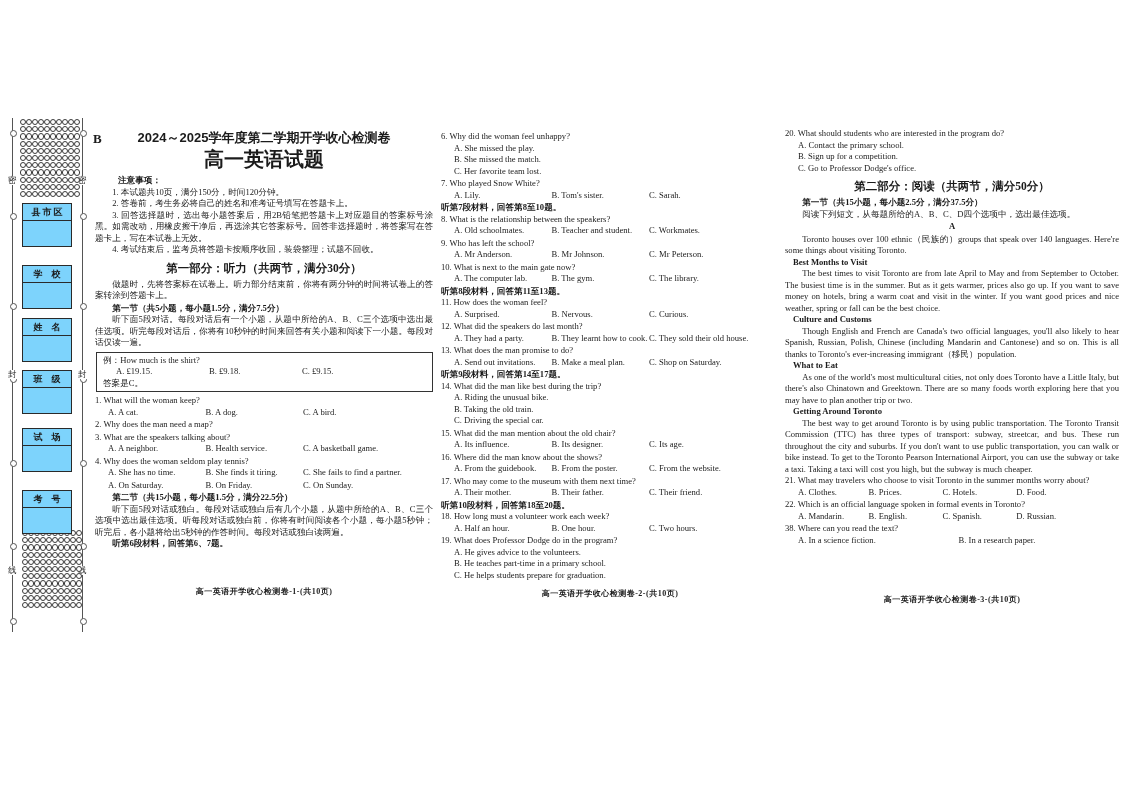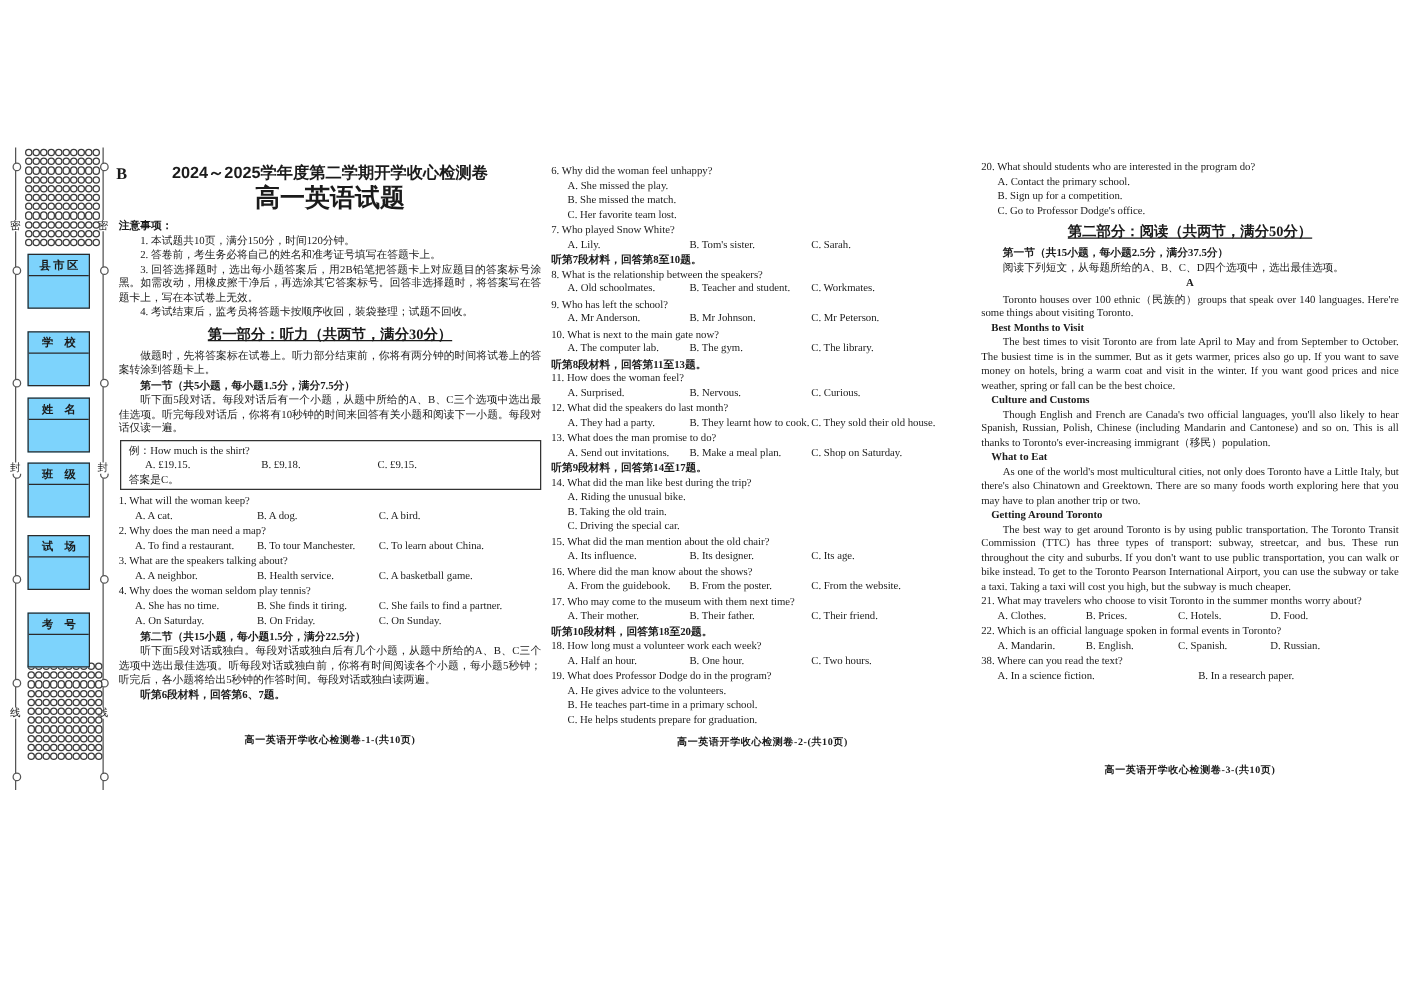--- a/index.html
+++ b/index.html
@@ -8,43 +8,43 @@
   
   .col{position:absolute;font-size:8.6px;line-height:11.5px;}
   .col1{left:95px;top:130px;width:338px;}
   .col2{left:441px;top:131px;width:338px;}
   .col3{left:785px;top:128px;width:334px;}
   .marker{position:absolute;left:93px;top:131px;font-size:13px;font-weight:bold;}
   .title{text-align:center;font-weight:bold;font-size:13px;line-height:16px;
          font-family:"Liberation Sans","DejaVu Sans",sans-serif;}
   .subtitle{text-align:center;font-weight:bold;font-size:20px;line-height:22px;margin:2px 0 5px;
          font-family:"Liberation Sans","DejaVu Sans",sans-serif;}
-  .notice-label{font-weight:bold;}
+  .notice-label{font-weight:bold;margin-left:23px;}
   .note{text-indent:2em;text-align:justify;}
-  .part-heading{text-align:center;font-weight:bold;font-size:11.5px;line-height:14px;margin:5px 0 4px;text-decoration:underline;}
+  .part-heading{text-align:center;font-weight:bold;font-size:11.5px;line-height:14px;margin:5px 0 4px;}
   .sec-heading{font-weight:bold;text-indent:2em;margin-top:1px;}
   .intro{text-indent:2em;text-align:justify;}
   .example-box{border:1px solid #333;margin:3px 0 3px 1px;padding:2px 6px 2px;}
   .q-line{white-space:nowrap;}
   .question{margin-bottom:1px;}
   .opts{padding-left:13px;}
   .opts.inline3{display:grid;grid-template-columns:30% 30% 40%;}
   .opts.inline4{display:grid;grid-template-columns:22% 23% 23% 32%;}
   .opts.inline2{display:grid;grid-template-columns:50% 50%;}
   .opts.stacked .opt{display:block;}
   .opt{white-space:nowrap;}
   .cue{font-weight:bold;}
   .cue.indent{text-indent:2em;}
   .passage-label{text-align:center;font-weight:bold;margin:1px 0;}
   .passage p{margin:0;text-indent:2em;text-align:justify;}
   .passage .p-head{font-weight:bold;text-indent:0;padding-left:8px;}
   .footer{position:absolute;font-size:8px;text-align:center;font-weight:bold;letter-spacing:0.5px;}
   #footer1{left:95px;width:338px;top:586px;}
   #footer2{left:441px;width:338px;top:588px;}
-  #footer3{left:785px;width:334px;top:610px;}
+  #footer3{left:785px;width:334px;top:594px;}
   
   .sidebar{position:absolute;left:10px;top:118px;width:78px;height:514px;}
   .seal-line{position:absolute;top:0;bottom:0;width:0;border-left:1px solid #555;}
   .seal-line.left{left:2px;}
   .seal-line.right{left:72px;}
   .seal-dot{position:absolute;width:5px;height:5px;border:1px solid #555;border-radius:50%;
             background:#fff;left:-3.5px;}
   .seal-char{position:absolute;left:-5px;font-size:8.5px;line-height:9px;background:#fff;color:#222;}
   .bubbles{position:absolute;display:grid;grid-template-columns:repeat(10,6px);grid-auto-rows:7.2px;}
   .bubbles.top{left:10px;top:1px;}
@@ -363,25 +363,20 @@
         <div class="question">
           <div class="q-line">1. What will the woman keep?</div>
           <div class="opts inline3">
             <div class="opt">A. A cat.</div>
             <div class="opt">B. A dog.</div>
             <div class="opt">C. A bird.</div>
           </div>
         </div>
         <div class="question">
           <div class="q-line">2. Why does the man need a map?</div>
-          <div class="opts inline3">
-            <div class="opt">A. To find a restaurant.</div>
-            <div class="opt">B. To tour Manchester.</div>
-            <div class="opt">C. To learn about China.</div>
-          </div>
         </div>
         <div class="question">
           <div class="q-line">3. What are the speakers talking about?</div>
           <div class="opts inline3">
             <div class="opt">A. A neighbor.</div>
             <div class="opt">B. Health service.</div>
             <div class="opt">C. A basketball game.</div>
           </div>
         </div>
         <div class="question">

